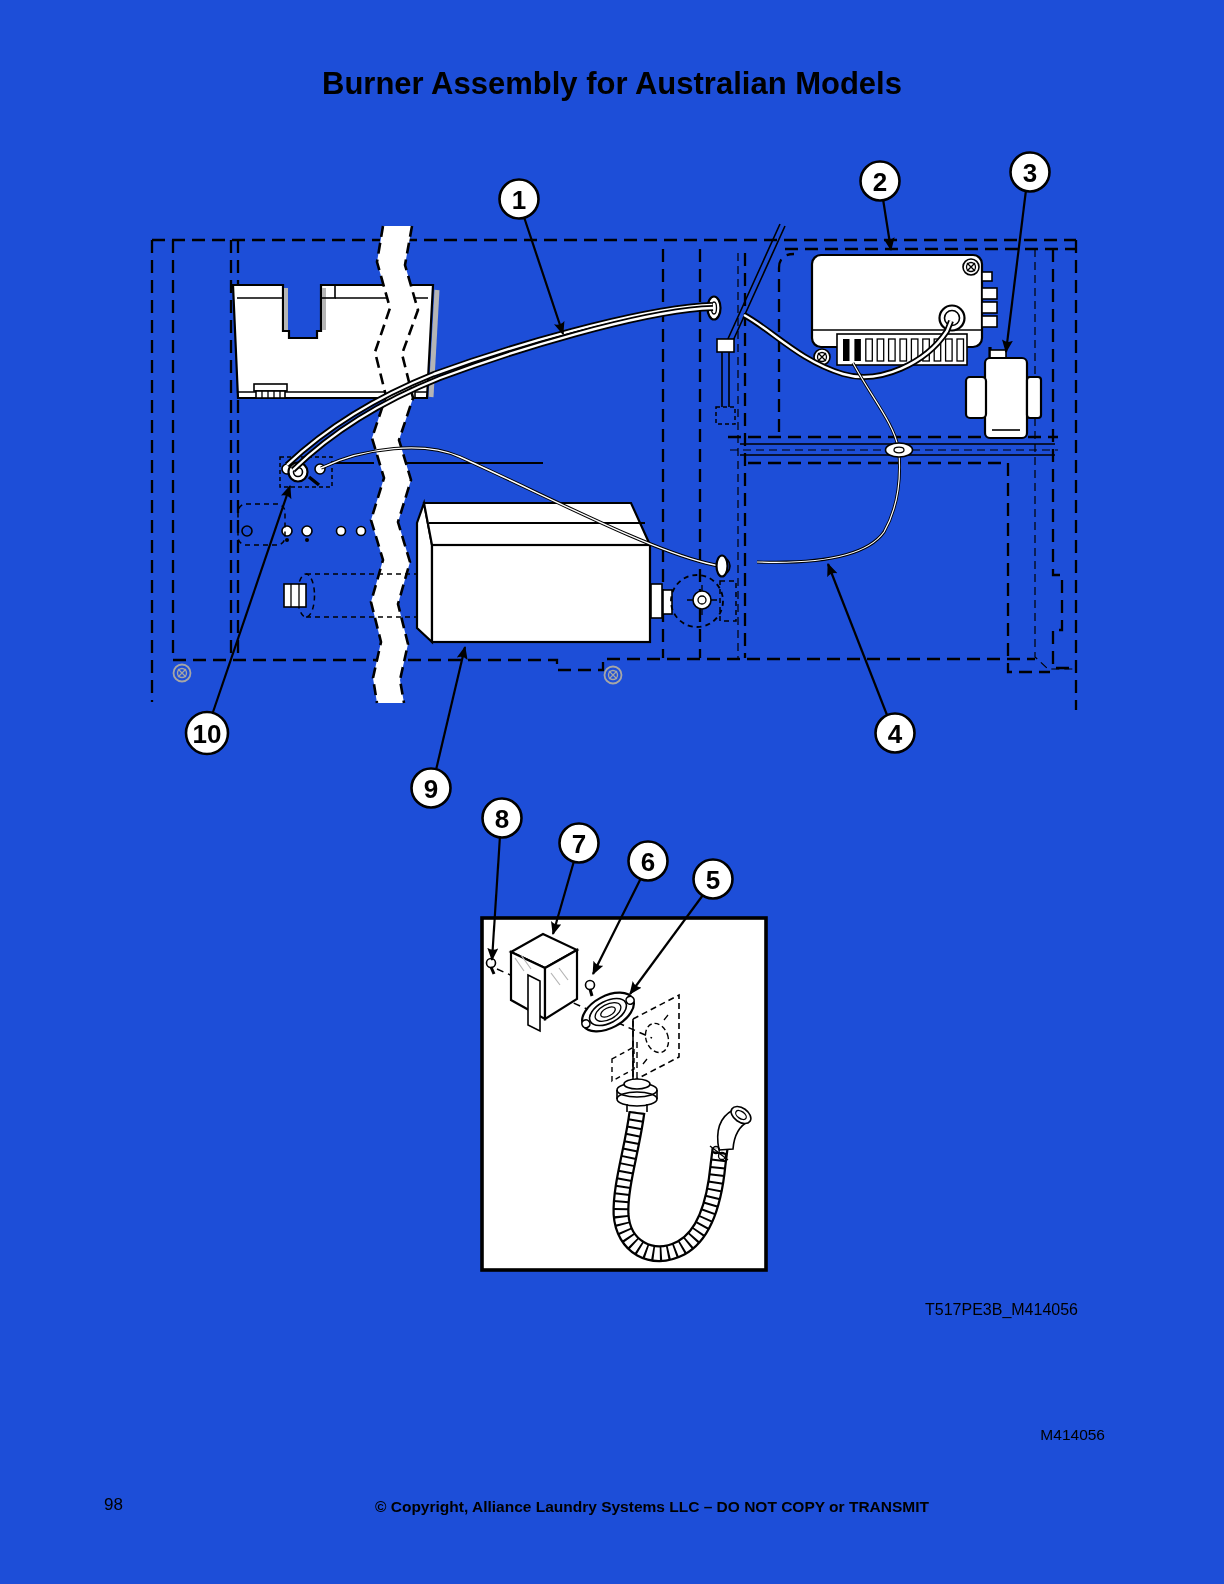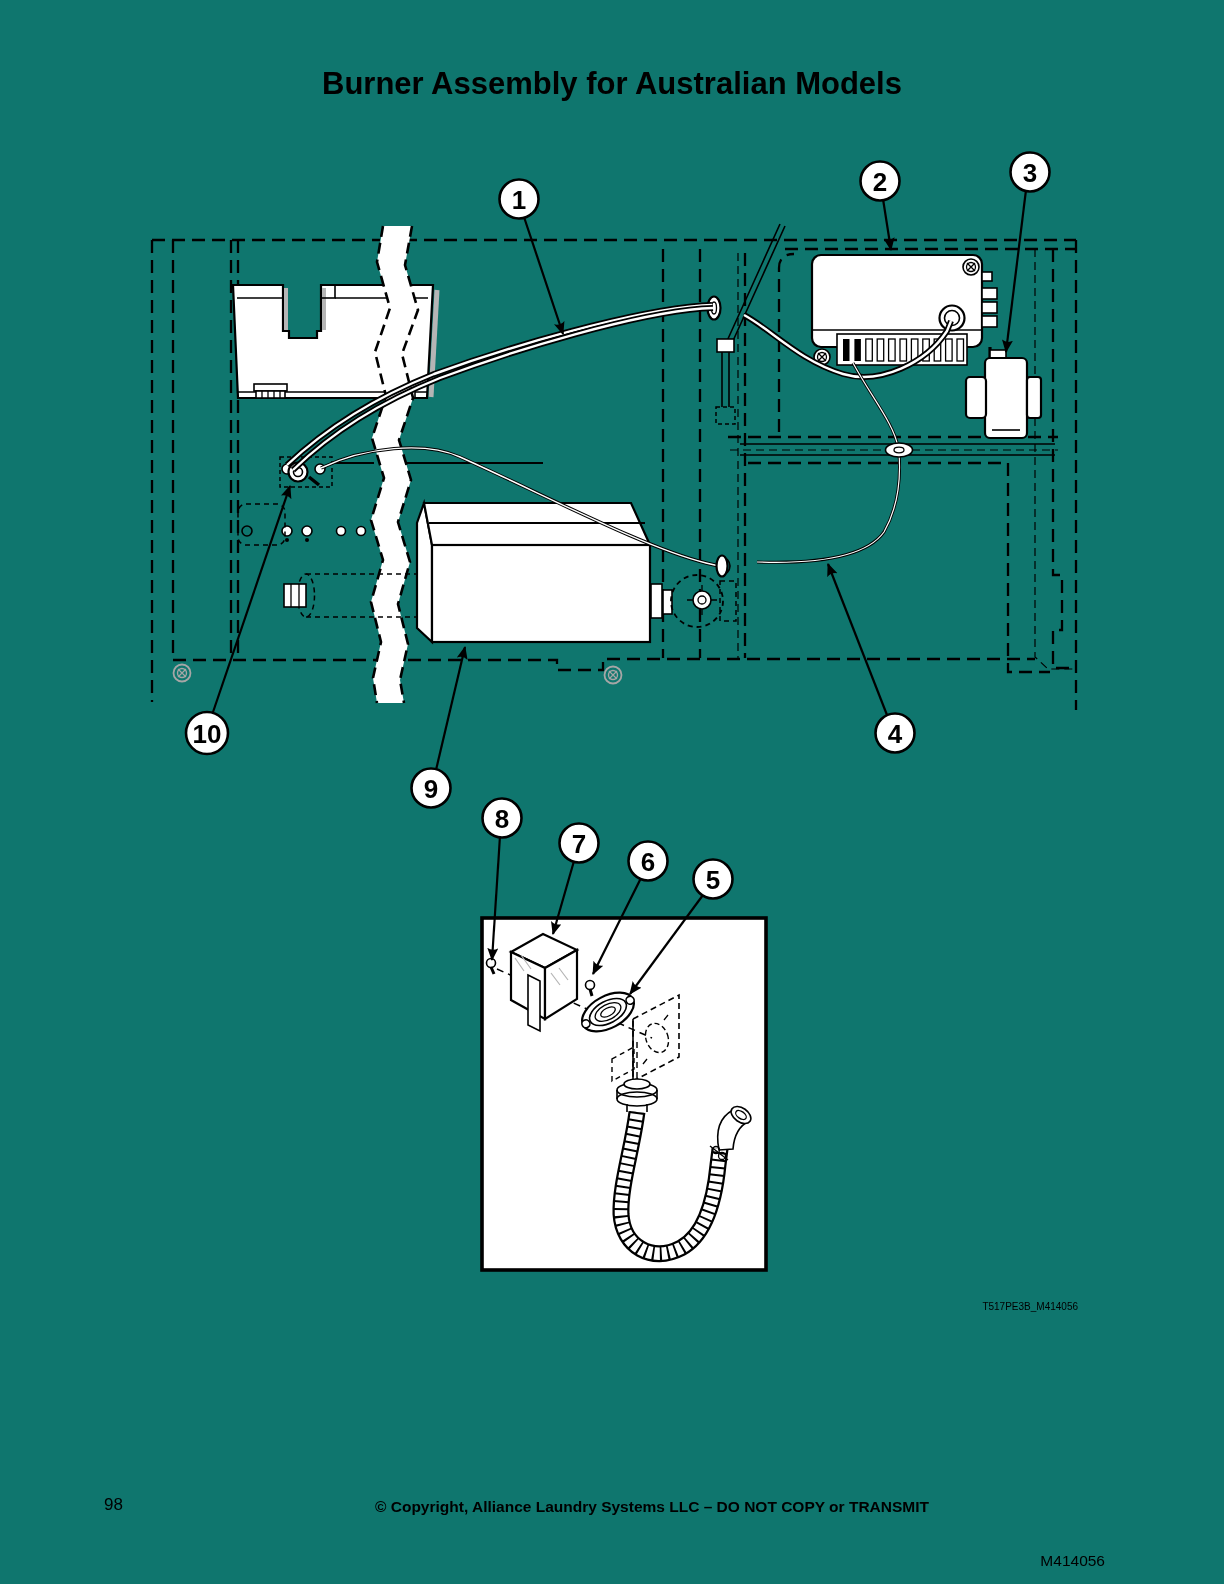--- a/index.html
+++ b/index.html
@@ -1,24 +1,24 @@
 <!DOCTYPE html>
 <html><head>
 <meta charset="utf-8">
 <style>
   html,body{margin:0;padding:0;background:#e8e8e8;}
-  #page{position:relative;width:1224px;height:1584px;background:#0f766e;overflow:hidden;
+  #page{position:relative;width:1224px;height:1584px;background:#1d4ed8;overflow:hidden;
         font-family:"Liberation Sans", sans-serif;}
   #title{position:absolute;top:66px;left:0;width:100%;text-align:center;
          font-size:31px;font-weight:bold;color:#000;letter-spacing:0px;}
-  #figcode{position:absolute;top:1301px;right:146px;font-size:10px;color:#000;}
+  #figcode{position:absolute;top:1301px;right:146px;font-size:16px;color:#000;}
   #footer-page{position:absolute;top:1495px;left:104px;font-size:17px;color:#000;}
   #footer-copy{position:absolute;top:1498px;left:0;width:100%;text-align:center;
                font-size:15.5px;font-weight:bold;color:#000;padding-left:40px;}
-  #footer-doc{position:absolute;top:1552px;right:119px;font-size:15.5px;color:#000;}
+  #footer-doc{position:absolute;top:1426px;right:119px;font-size:15.5px;color:#000;}
   svg{position:absolute;top:0;left:0;}
   svg text{font-family:"Liberation Sans", sans-serif;font-weight:bold;}
   .s2{stroke:#000;stroke-width:2.2;fill:none}
   .s16{stroke:#000;stroke-width:1.6;fill:none}
   .s14{stroke:#000;stroke-width:1.3;fill:none}
   .sw{fill:#fff;stroke:#000;stroke-width:2.2}
   .sw16{fill:#fff;stroke:#000;stroke-width:1.6}
   .d{stroke:#000;stroke-width:2.3;fill:none;stroke-dasharray:13 7}
   .dt{stroke:#000;stroke-width:1.2;fill:none;stroke-dasharray:8 5}
   .dd{stroke:#000;stroke-width:1.5;fill:none;stroke-dasharray:5 4}

